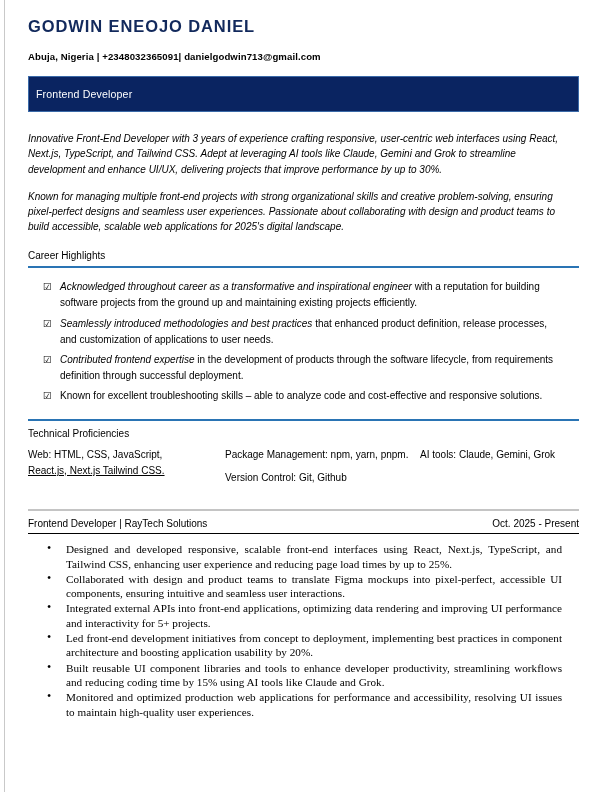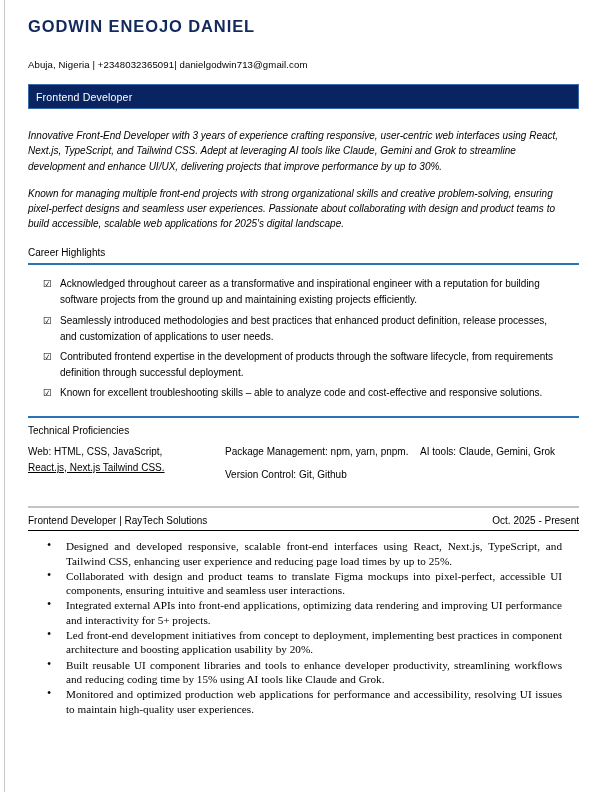--- a/index.html
+++ b/index.html
@@ -39,32 +39,32 @@
   
   .name {
     margin: 17px 0 0 0;
     font-size: 16.5px;
     font-weight: bold;
     letter-spacing: 0.9px;
     color: #12295c;
     line-height: 1.1;
   }
   .contact {
-    margin: 24px 0 0 0;
+    margin: 16px 0 0 0;
     font-size: 9.6px;
-    font-weight: normal;
+    font-weight: bold;
     letter-spacing: 0.1px;
     color: #000;
   }
 
   
   .banner {
     margin-top: 14px;
     width: 551px;
-    height: 25px;
+    height: 36px;
     background: #0a2461;
     border: 1px solid #3b6aa8;
     display: flex;
     align-items: center;
     padding-left: 7px;
   }
   .banner-text {
     color: #ffffff;
     font-size: 10.6px;
     letter-spacing: 0.15px;
@@ -122,21 +122,21 @@
     line-height: 1.62;
     width: 534px;
   }
   .hl-check {
     position: absolute;
     left: 15px;
     top: 0px;
     font-size: 9.5px;
     line-height: 1.62;
   }
-  .hl-em { }
+  .hl-em { font-style: italic; }
 
   
   .tech-wrap {
     margin-top: 8px;
     position: relative;
     height: 62px;
   }
   .tech-col {
     position: absolute;
     top: 0;

